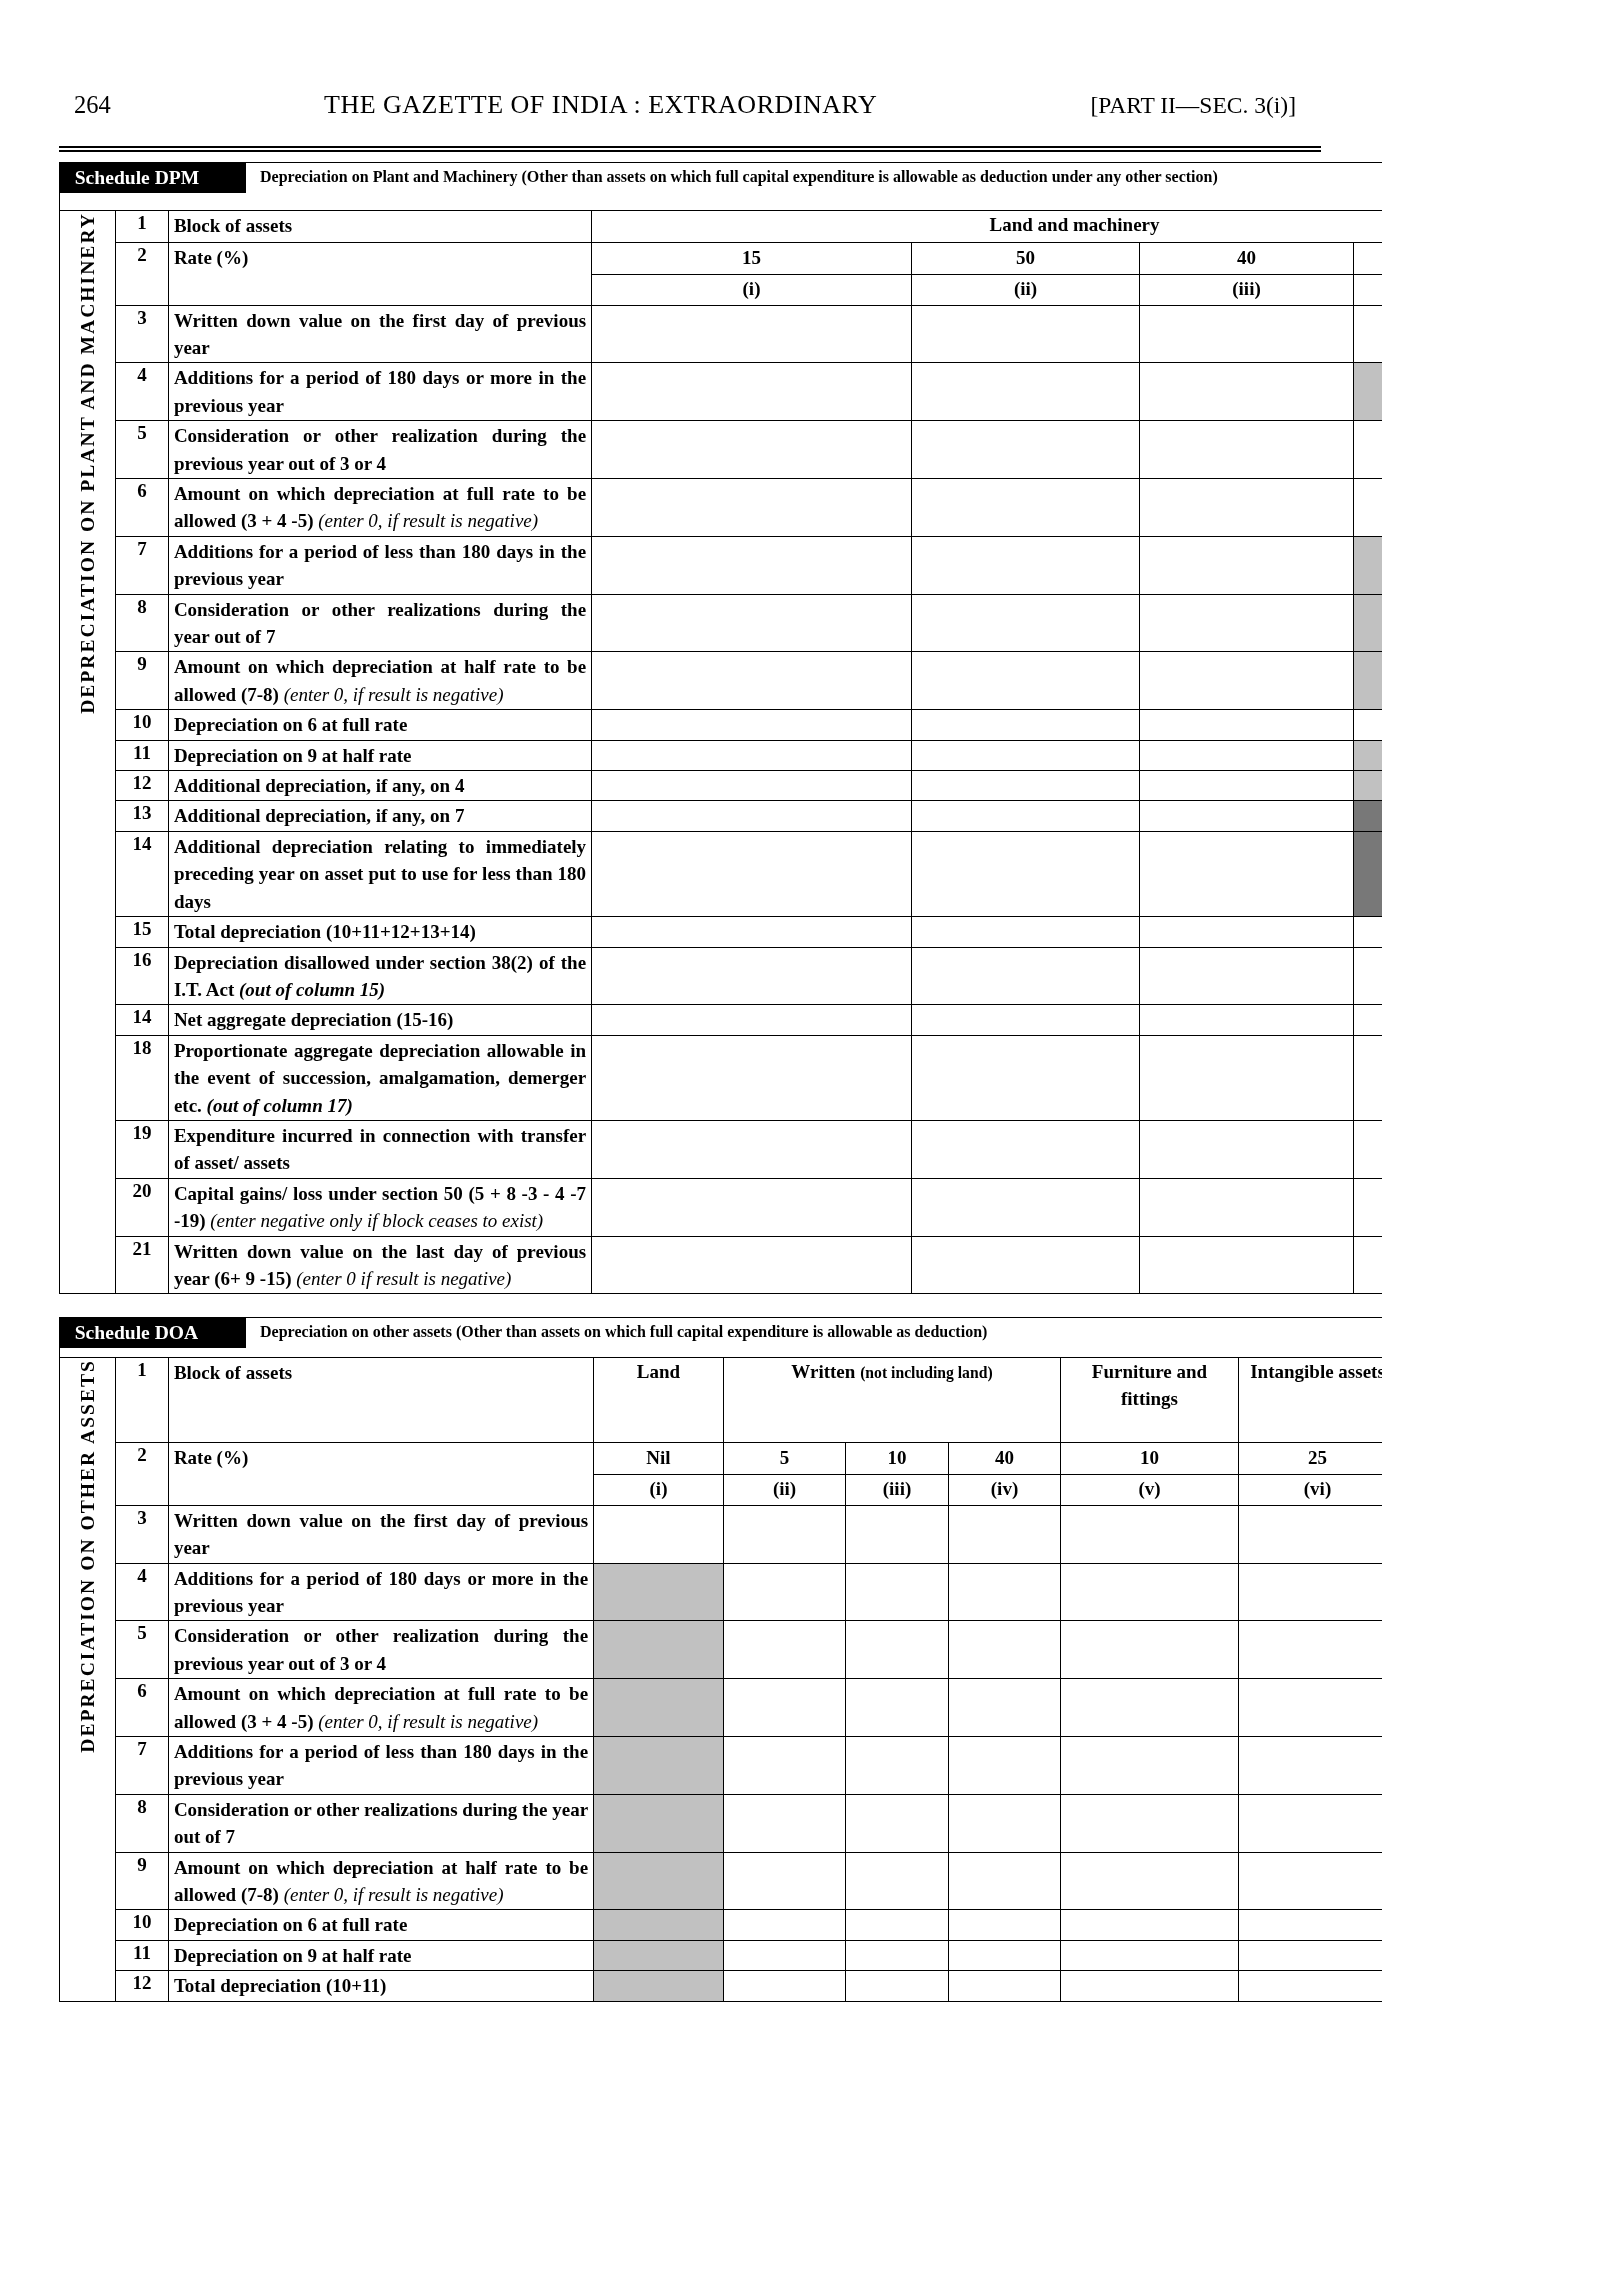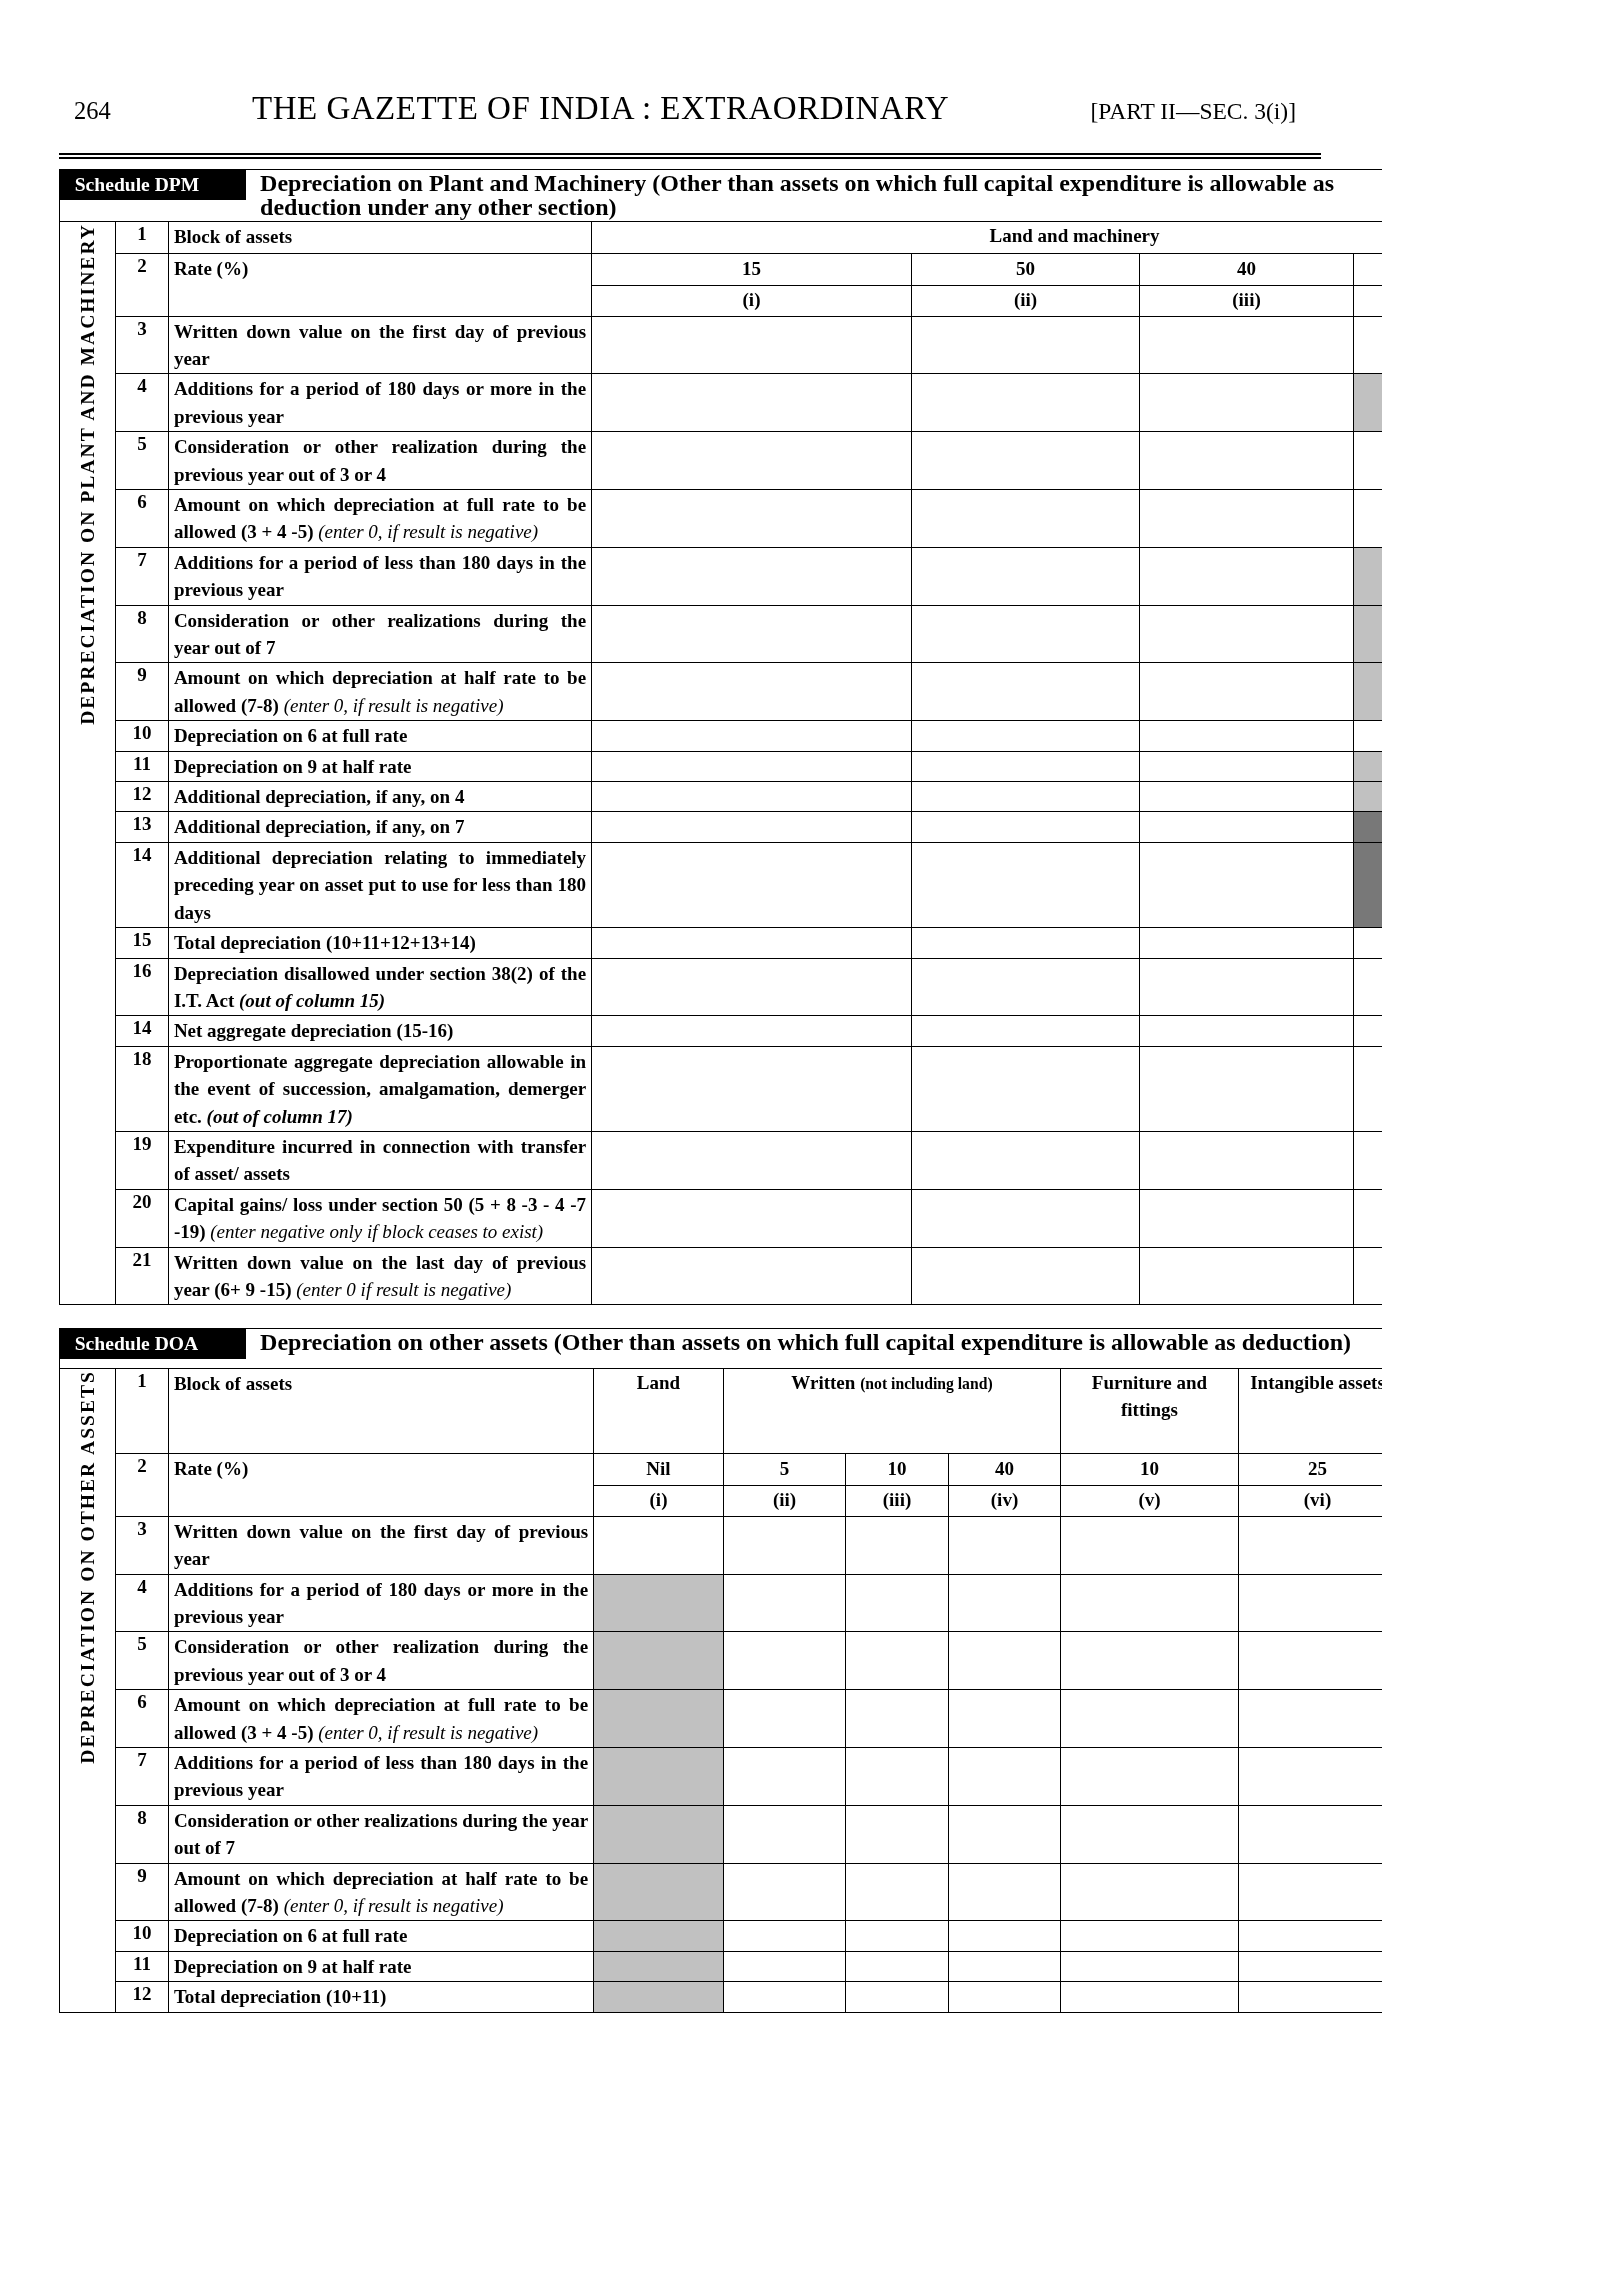--- a/index.html
+++ b/index.html
@@ -3,40 +3,40 @@
 <meta charset="utf-8">
 <style>
   html,body{margin:0;padding:0;background:#ffffff;}
   body{width:1622px;height:2293px;font-family:"Liberation Serif",serif;color:#000;}
   .page{position:relative;width:1382px;height:2293px;overflow:hidden;}
 
   
   .gaz-header{display:flex;justify-content:space-between;align-items:baseline;
               padding:90px 86px 0 74px;}
   .gaz-pageno{font-size:24.5px;}
-  .gaz-title{font-size:33px;letter-spacing:0.5px;white-space:nowrap;}
+  .gaz-title{font-size:26px;letter-spacing:0.5px;white-space:nowrap;}
   .gaz-part{font-size:23.5px;white-space:nowrap;}
   .double-rule{margin:25.5px 61px 0 59px;height:2.9px;
                border-top:2.9px solid #000;border-bottom:2px solid #000;}
 
   
   table.sched{border-collapse:collapse;table-layout:fixed;width:1498px;
               margin-left:59px;font-weight:bold;font-size:19px;}
   table.sched td{border:1.5px solid #000;vertical-align:top;padding:1px 4.9px;
                  overflow:hidden;}
   .t1{margin-top:9.8px;}
   .t2{margin-top:23px;}
 
   
   td.sched-td{padding:0 !important;}
   .sched-flex{display:flex;align-items:flex-start;min-height:47px;}
   .t2 .sched-flex{min-height:39px;}
   .schedbox{background:#000;color:#fff;font-size:19.6px;font-weight:bold;
             display:flex;align-items:center;padding:3.9px 14.7px;min-width:157px;}
-  .schedtitle{flex:1;font-size:24px;line-height:23.5px;padding:2px 127px 2px 13.7px;}
+  .schedtitle{flex:1;font-size:16px;line-height:23.5px;padding:2px 127px 2px 13.7px;}
   .t2 .schedtitle{padding-right:9.8px;}
 
   
   td.vlabel{vertical-align:middle;text-align:center;padding:0;}
   .vtext{writing-mode:vertical-rl;transform:rotate(180deg);margin:0 auto;
          font-weight:bold;font-size:19.6px;letter-spacing:2px;white-space:nowrap;}
 
   td.num{text-align:center;}
   td.desc{text-align:justify;line-height:27.4px;}
   .note{font-style:italic;font-weight:normal;}

